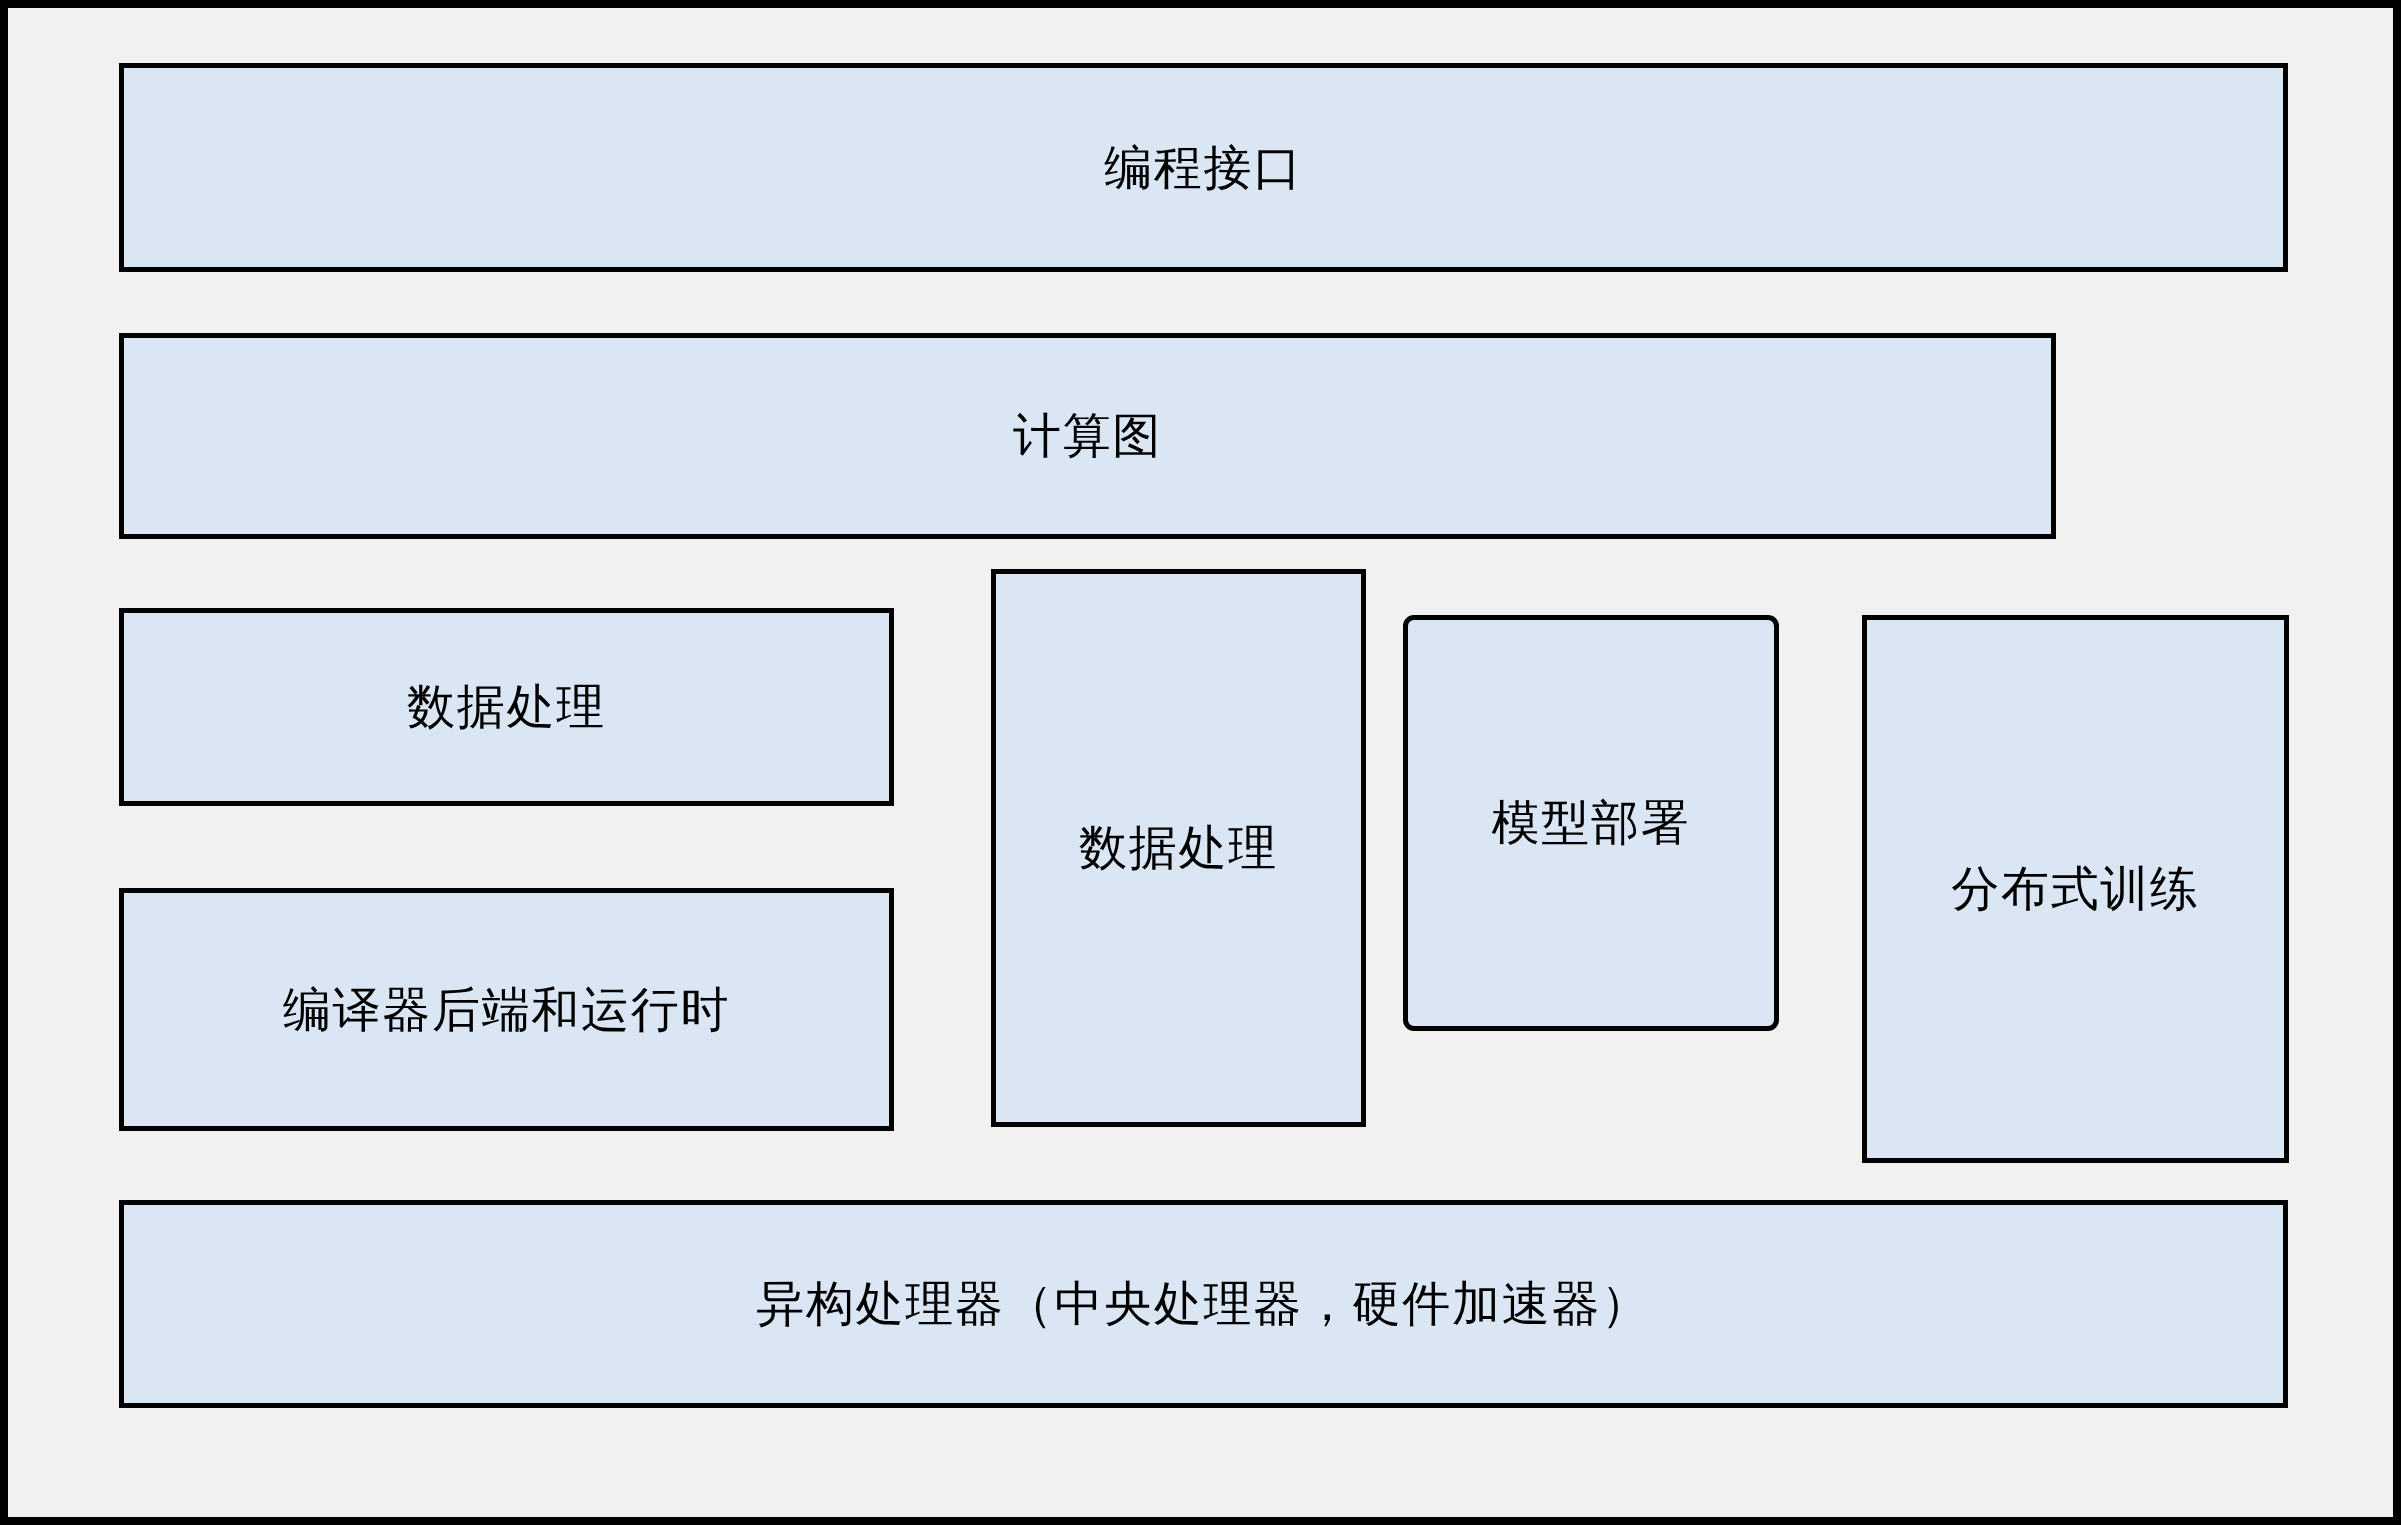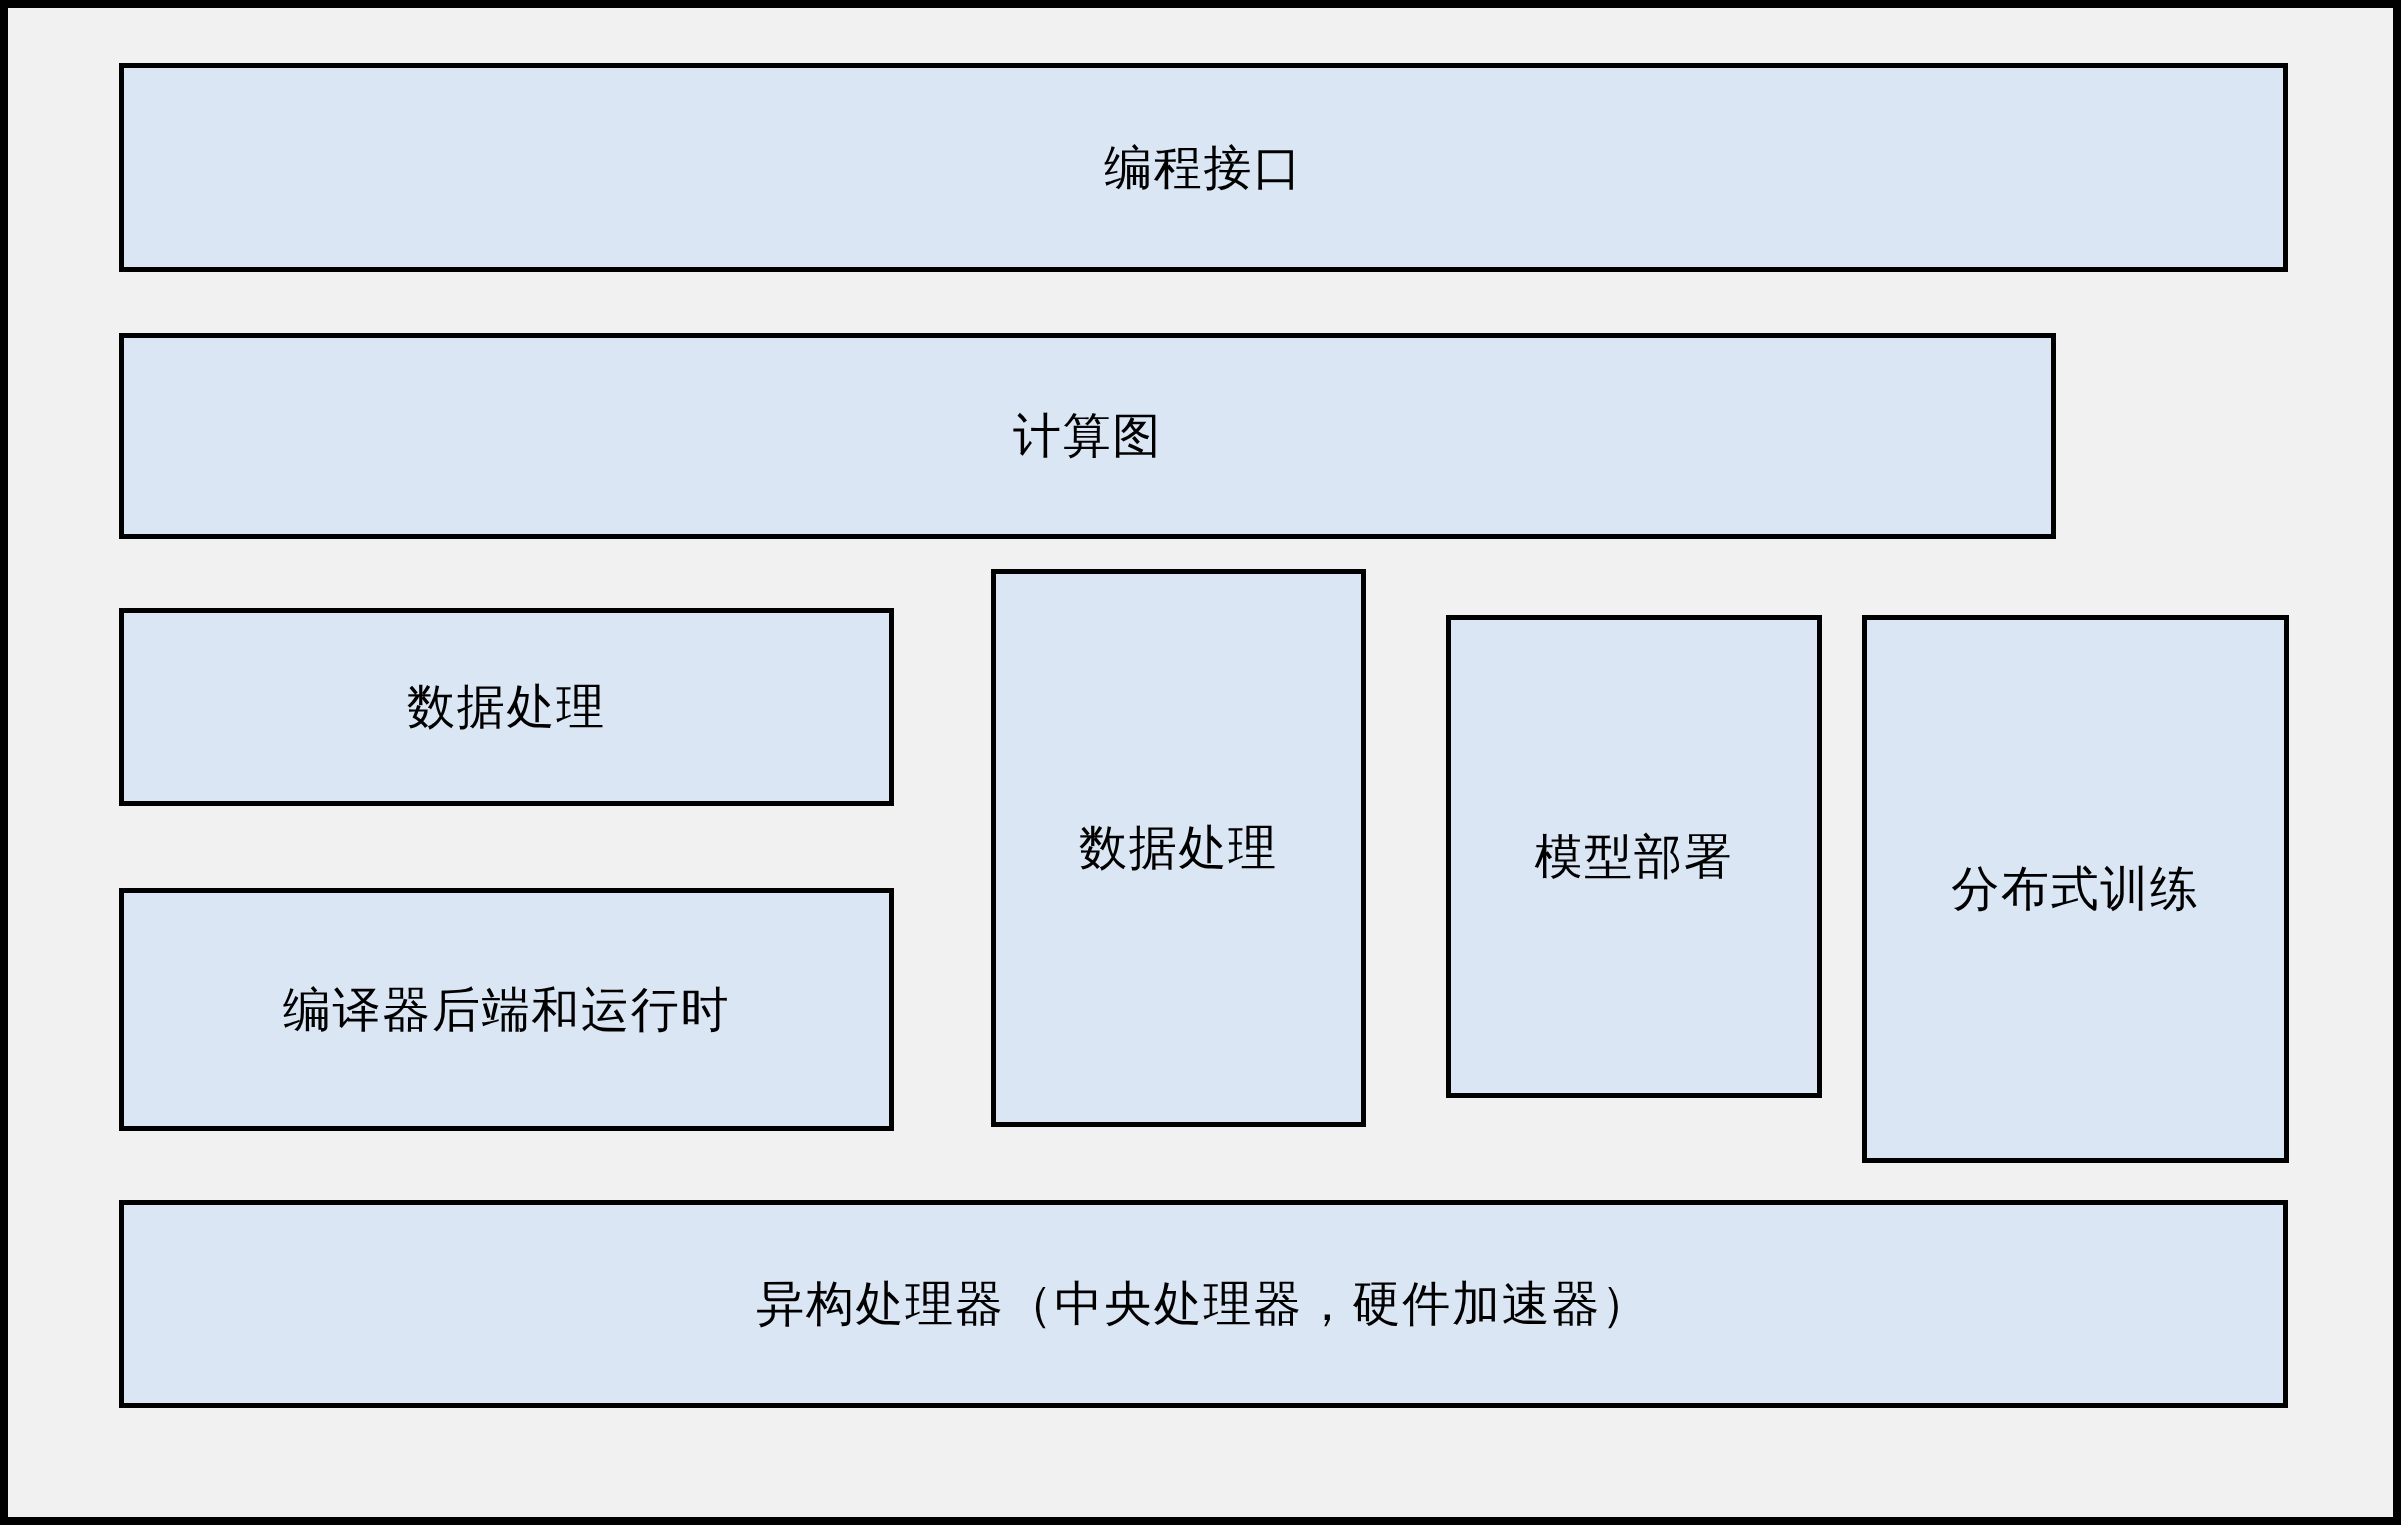--- a/index.html
+++ b/index.html
@@ -39,21 +39,21 @@
     letter-spacing: 1.7px;
     line-height: 1.2;
   }
 
   
   .b-programming-interface   { left: 119px;  top: 63px;   width: 2169px; height: 209px; }
   .b-computational-graph     { left: 119px;  top: 333px;  width: 1937px; height: 206px; }
   .b-compiler-frontend       { left: 119px;  top: 608px;  width: 775px;  height: 198px; }
   .b-compiler-backend        { left: 119px;  top: 888px; width: 775px;  height: 243px; }
   .b-data-processing         { left: 991px; top: 569px;  width: 375px;  height: 558px; }
-  .b-model-deployment        { left: 1446px; top: 615px;  width: 376px;  height: 483px; }
+  .b-model-deployment        { left: 1403px; top: 615px;  width: 376px;  height: 416px; border-radius: 11px; }
   .b-distributed-training    { left: 1862px; top: 615px;  width: 427px;  height: 548px; }
   .b-heterogeneous-processors{ left: 119px;  top: 1200px; width: 2169px; height: 208px; }
 </style>
 </head>
 <body style="--bg: #f1f1f1; --line: #000000; --fill: #dbe6f4; --text: #000000;">
 
 <div class="frame"></div>
 
 <div class="box b-programming-interface">编程接口</div>
 

